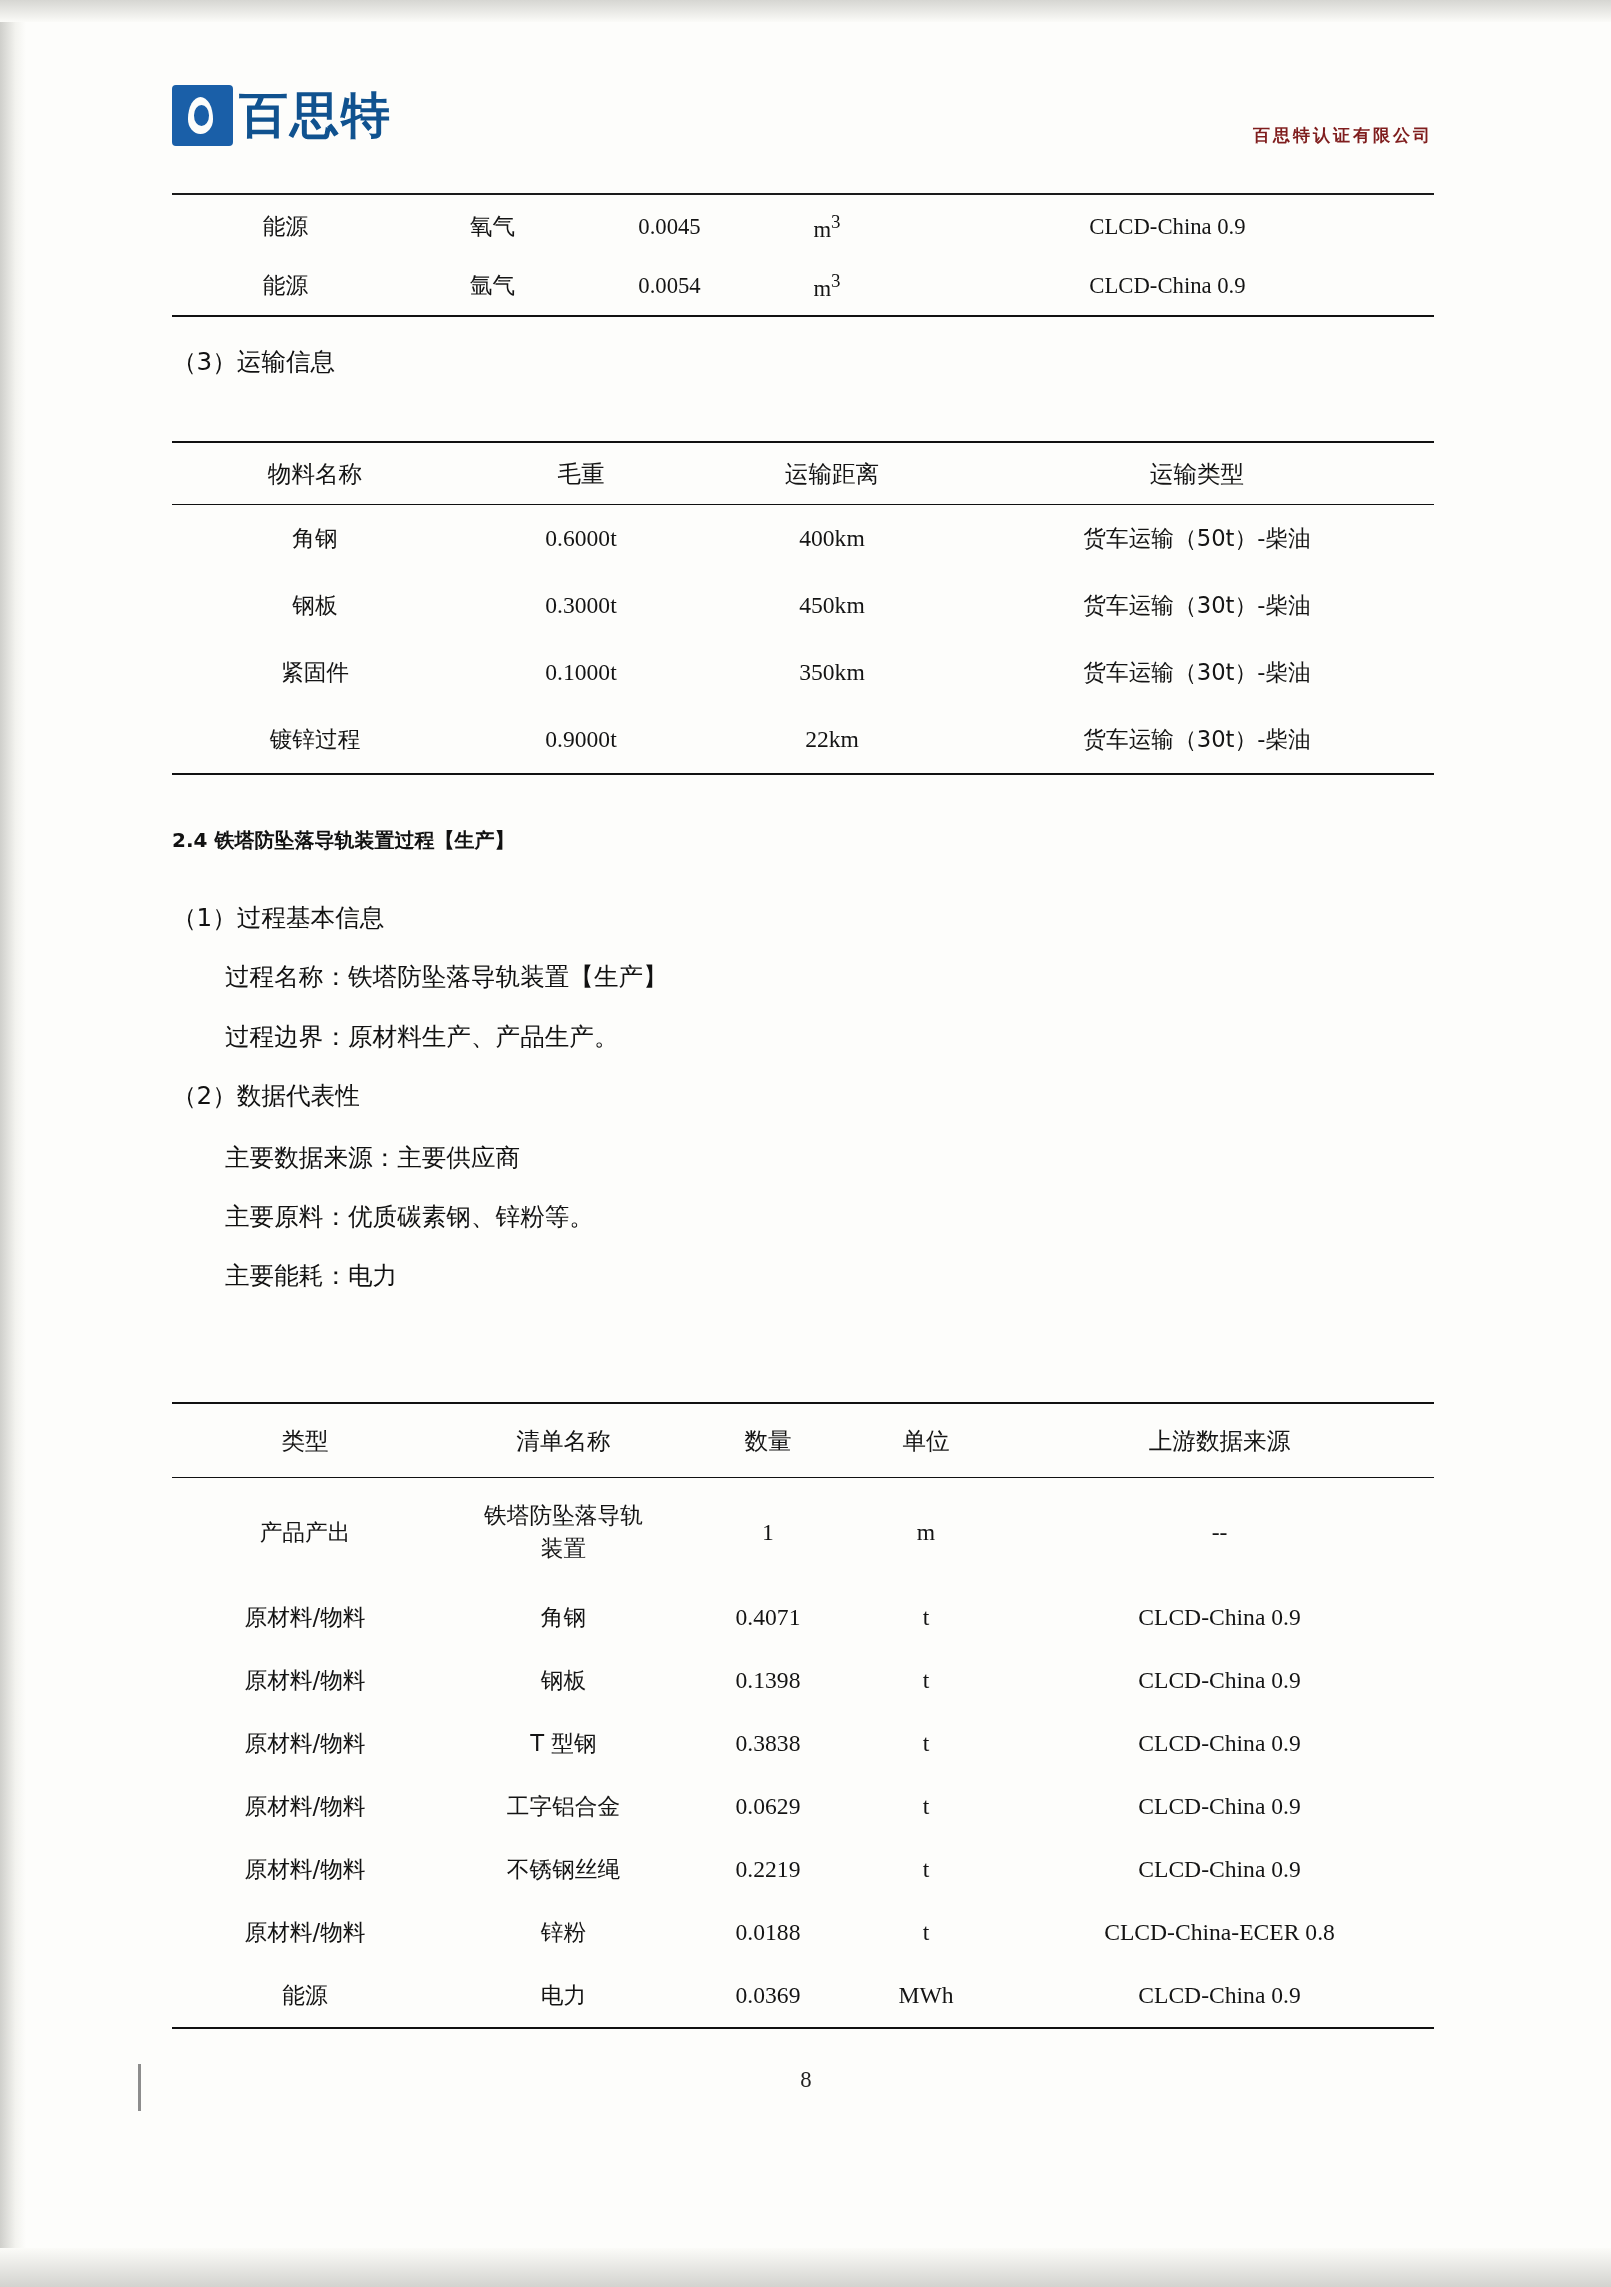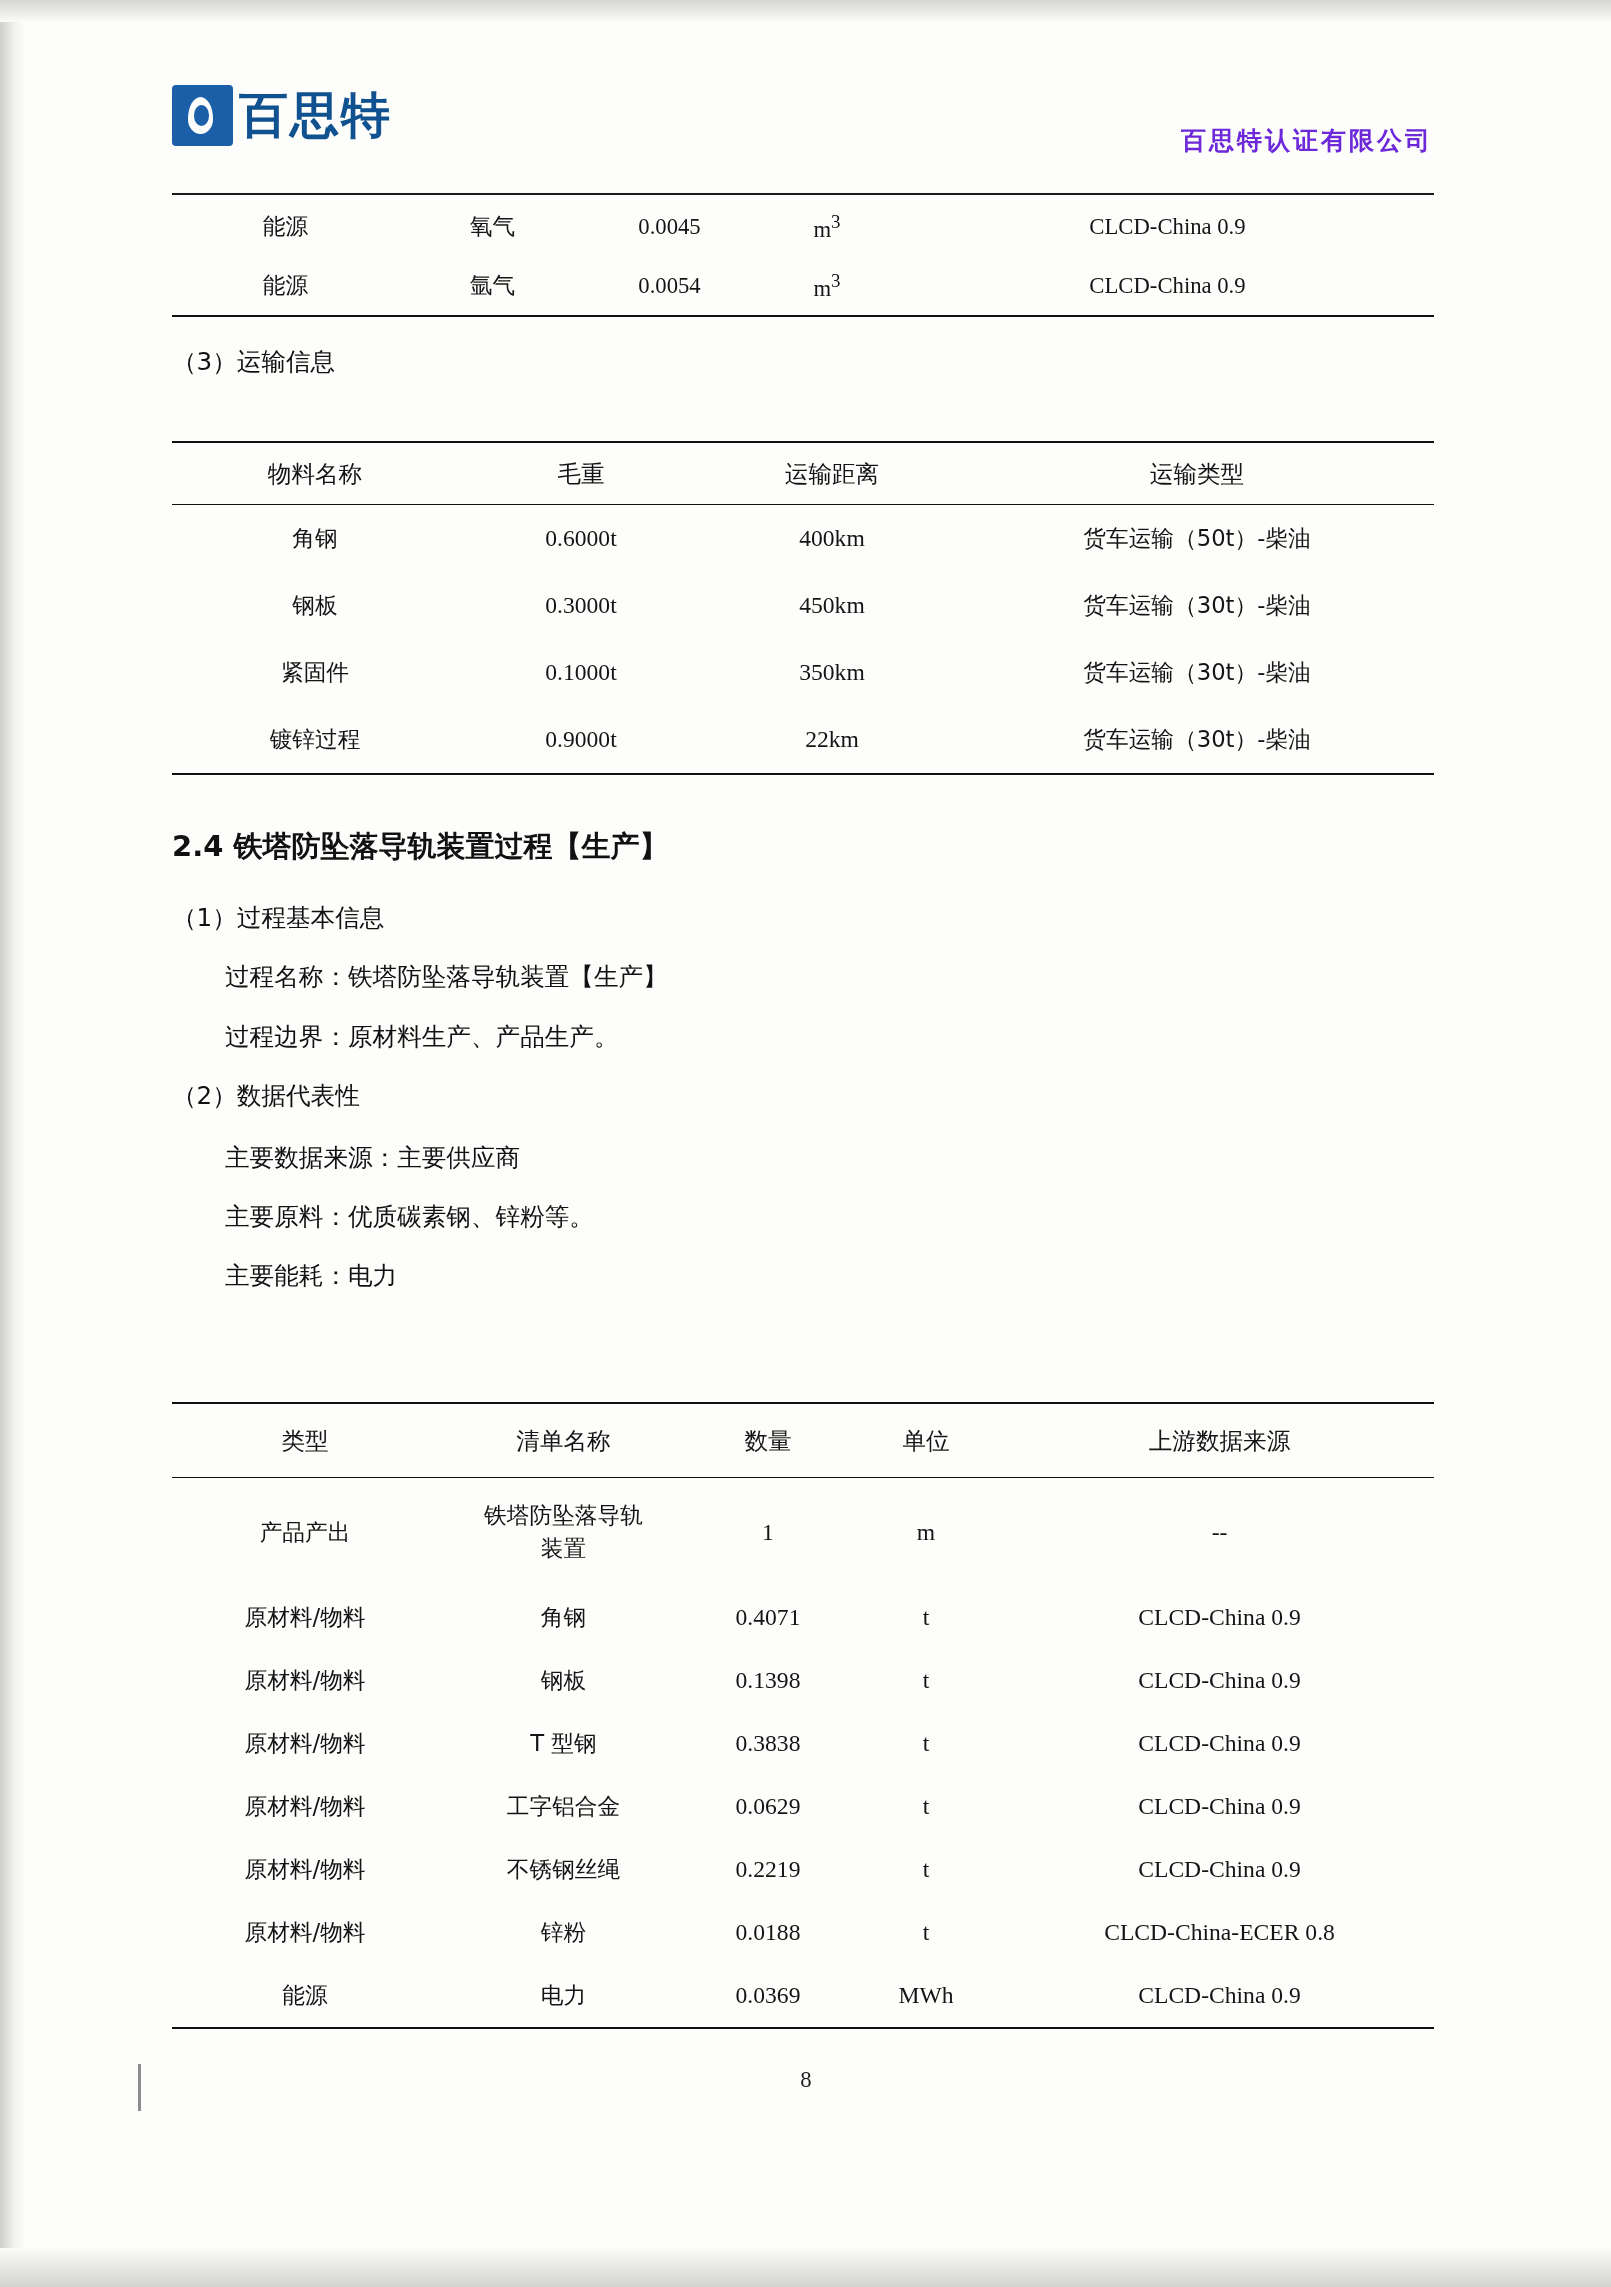--- a/index.html
+++ b/index.html
@@ -96,22 +96,22 @@
     color: #10528f;
     letter-spacing: 2px;
     line-height: 61px;
   }
   .company {
     position: absolute;
     right: 0;
     top: 39px;
     font-family: "DejaVu Sans", sans-serif;
     font-weight: bold;
-    font-size: 25px;
-    color: #6d28d9;
+    font-size: 17px;
+    color: #7f1d1d;
     letter-spacing: 3px;
   }
   .header-rule {
     position: absolute;
     left: 172px;
     top: 193px;
     width: 1262px;
     height: 0;
     border-top: 2px solid #1a1a1a;
   }
@@ -306,21 +306,21 @@
         </tr>
         <tr class="tbl-bottom">
           <td class="cn">镀锌过程</td>
           <td>0.9000t</td>
           <td>22km</td>
           <td class="type">货车运输（30t）-柴油</td>
         </tr>
       </tbody>
     </table>
 
-    <div class="para bold" style="left:172px; top:827px; font-size:29px;">2.4 铁塔防坠落导轨装置过程【生产】</div>
+    <div class="para bold" style="left:172px; top:827px; font-size:20px;">2.4 铁塔防坠落导轨装置过程【生产】</div>
 
     <div class="para" style="left:172px; top:901px;">（1）过程基本信息</div>
     <div class="para" style="left:225px; top:960px;">过程名称：铁塔防坠落导轨装置【生产】</div>
     <div class="para" style="left:225px; top:1020px;">过程边界：原材料生产、产品生产。</div>
 
     <div class="para" style="left:172px; top:1079px;">（2）数据代表性</div>
     <div class="para" style="left:225px; top:1141px;">主要数据来源：主要供应商</div>
     <div class="para" style="left:225px; top:1200px;">主要原料：优质碳素钢、锌粉等。</div>
     <div class="para" style="left:225px; top:1259px;">主要能耗：电力</div>
 

